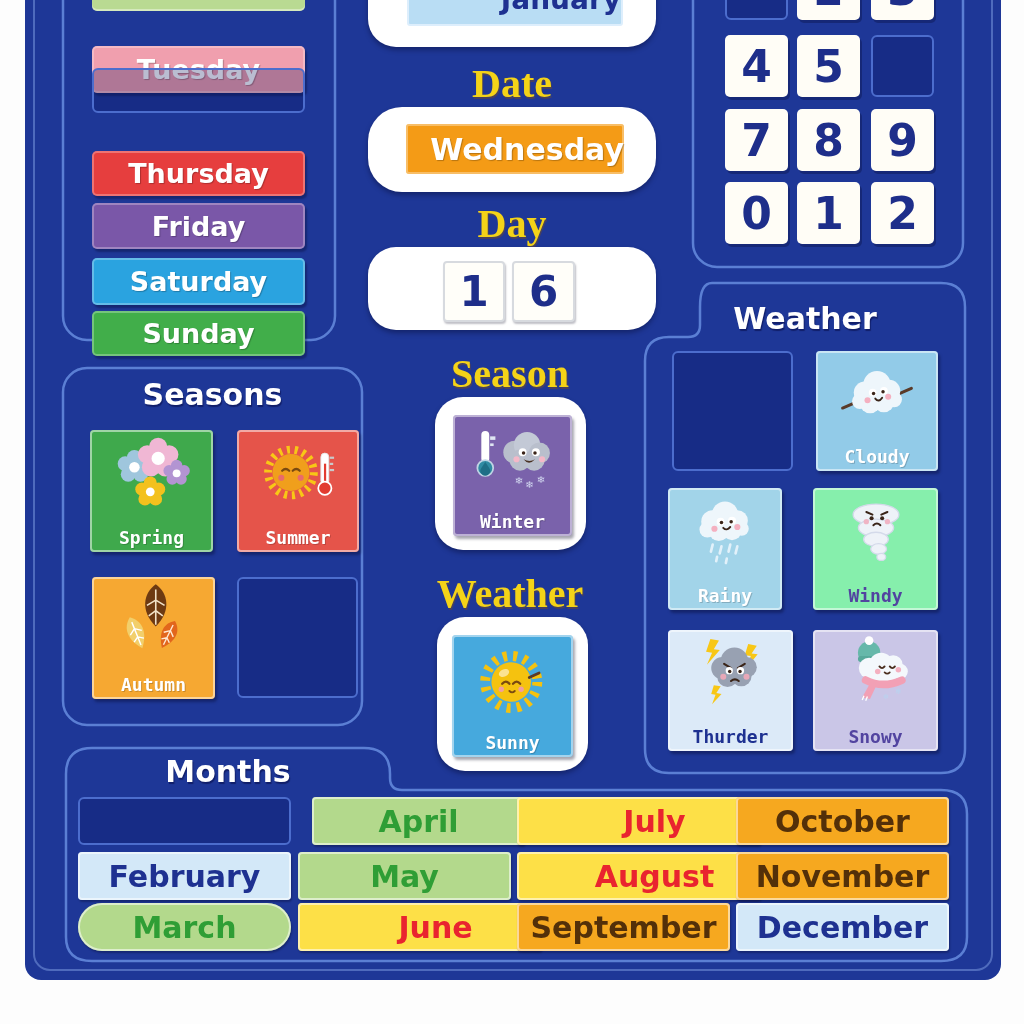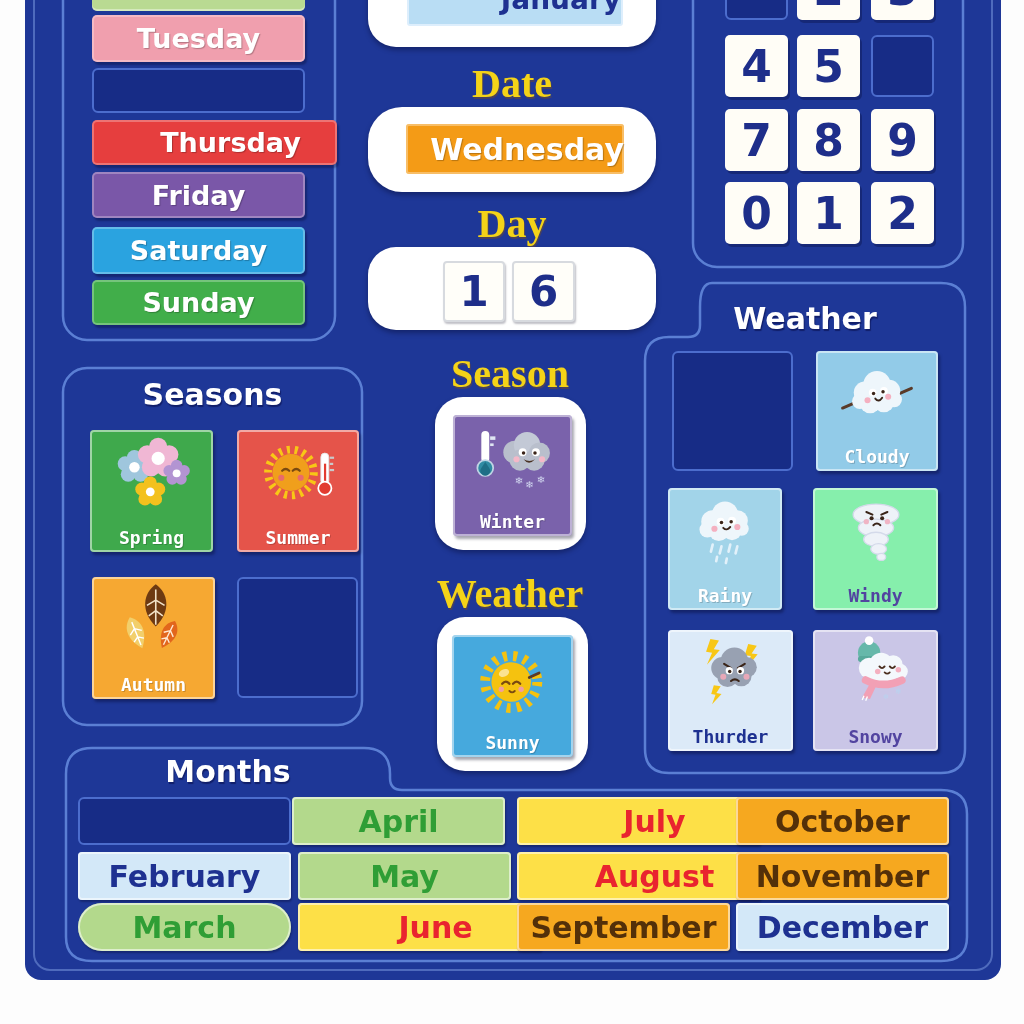--- a/index.html
+++ b/index.html
@@ -8,21 +8,21 @@
   .abs{position:absolute;}
   .board{left:25px;top:0;width:976px;height:980px;background:#1e3797;border-radius:0 0 16px 16px;}
   .outlines{left:0;top:0;pointer-events:none;}
   .pline{fill:none;stroke:#5b7fd4;stroke-width:2.5px;}
   .inner-line{fill:none;stroke:rgba(140,170,235,.45);stroke-width:2px;}
 
   
   .day-tile{width:213px;display:flex;align-items:center;justify-content:center;
     color:#fff;font-weight:bold;font-size:27px;border-radius:5px;
     box-shadow:inset 0 0 0 2px rgba(255,255,255,.28),2px 3px 2px rgba(0,0,30,.3);
-    text-shadow:1px 1px 1px rgba(0,0,0,.25);}
+    text-shadow:1px 1px 1px rgba(0,0,0,.25);margin-top:31px;}
   .slot{border:2px solid #4c6dcd;border-radius:6px;background:rgba(8,18,90,.28);box-sizing:border-box;}
 
   
   .white-box{background:#ffffff;box-shadow:0 3px 5px rgba(0,0,30,.35);}
   .inset-tile{display:flex;align-items:center;justify-content:flex-end;font-weight:bold;border-radius:3px;}
 
   .yellow-heading{font-family:"Liberation Serif",serif;font-weight:bold;font-size:40px;
     color:#f4d318;text-align:center;text-shadow:1px 2px 0 rgba(135,80,10,.4);}
   .panel-title{color:#ffffff;font-weight:bold;font-size:30px;text-align:center;
     text-shadow:1px 2px 1px rgba(0,0,50,.45);}
@@ -67,21 +67,21 @@
     <rect class="pline" x="63" y="368" width="299" height="357" rx="24"></rect>
     <path class="pline" d="M 712 283 L 941 283 Q 965 283 965 307 L 965 749 Q 965 773 941 773 L 669 773 Q 645 773 645 749 L 645 361 Q 645 337 669 337 L 688 337 Q 700 337 700 325 L 700 307 Q 700 283 712 283 Z"></path>
     <path class="pline" d="M 92 748 L 364 748 Q 390 748 390 774 L 390 778 Q 390 790 402 790 L 941 790 Q 967 790 967 814 L 967 937 Q 967 961 941 961 L 92 961 Q 66 961 66 937 L 66 774 Q 66 748 92 748 Z"></path>
   </svg>
 
   <div class="abs" style="left:92px;top:0;width:213px;height:11px;background:#b9da92;border-radius:0 0 5px 5px;box-shadow:inset 0 -2px 0 rgba(255,255,255,.4);"></div>
   <div class="abs day-tile" style="left:92px;top:15px;height:47px;background:#f09fae;">
     <span>Tuesday</span>
   </div>
   <div class="abs slot" style="left:92px;top:68px;width:213px;height:45px;"></div>
-  <div class="abs day-tile" style="left:92px;top:120px;height:45px;background:#e63e3e;padding-left:32px;">
+  <div class="abs day-tile" style="left:92px;top:120px;height:45px;background:#e63e3e;">
     <span>Thursday</span>
   </div>
   <div class="abs day-tile" style="left:92px;top:172px;height:46px;background:#7a57a8;">
     <span>Friday</span>
   </div>
   <div class="abs day-tile" style="left:92px;top:227px;height:47px;background:#2aa3e0;">
     <span>Saturday</span>
   </div>
   <div class="abs day-tile" style="left:92px;top:280px;height:45px;background:#41ae4a;">
     <span>Sunday</span>
@@ -396,21 +396,21 @@
       <path d="M 36 74 L 34 79 M 40 75 L 38 80" stroke="#ffffff" stroke-width="1.6"></path>
       <text x="72" y="72" font-size="9" fill="#b8d4f0" font-family="DejaVu Sans">❄</text>
       <text x="58" y="78" font-size="8" fill="#b8d4f0" font-family="DejaVu Sans">❄</text>
     </svg>
     <div class="card-label lbl-purple">Snowy</div>
   </div>
 
   <div class="abs panel-title" style="left:66px;top:754px;width:324px;">Months</div>
 
   <div class="abs slot" style="left:78px;top:797px;width:213px;height:48px;"></div>
-  <div class="abs month-tile m-green" style="left:292px;top:797px;text-align:right;">
+  <div class="abs month-tile m-green" style="left:312px;top:797px;text-align:right;">
     <span>April</span>
   </div>
   <div class="abs month-tile m-pink" style="left:517px;top:797px;">
     <span>July</span>
   </div>
   <div class="abs month-tile m-orange" style="left:736px;top:797px;">
     <span>October</span>
   </div>
 
   <div class="abs month-tile m-blue" style="left:78px;top:852px;">

